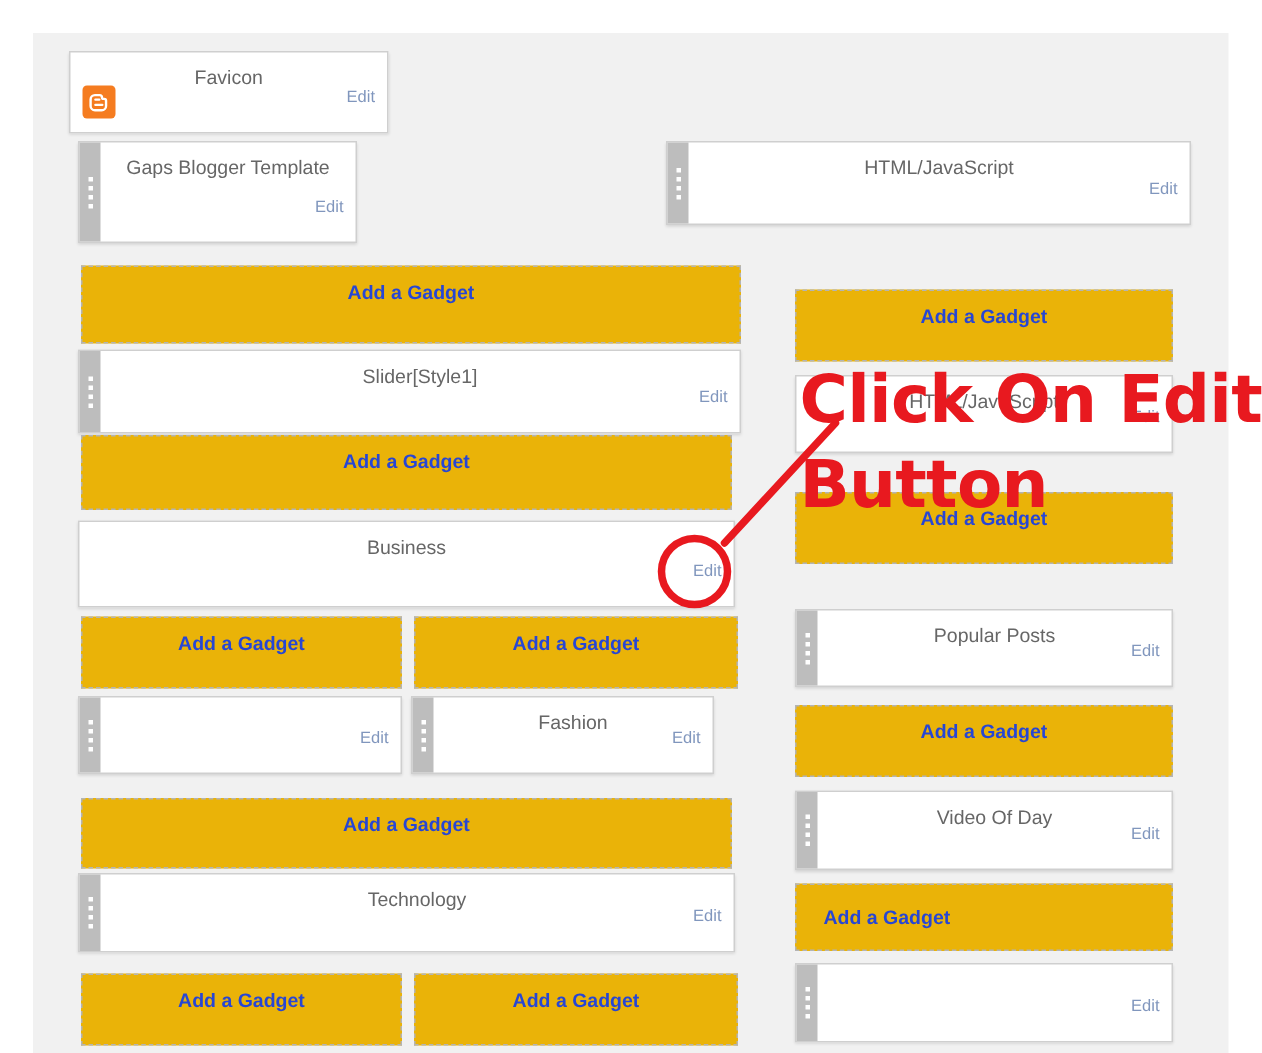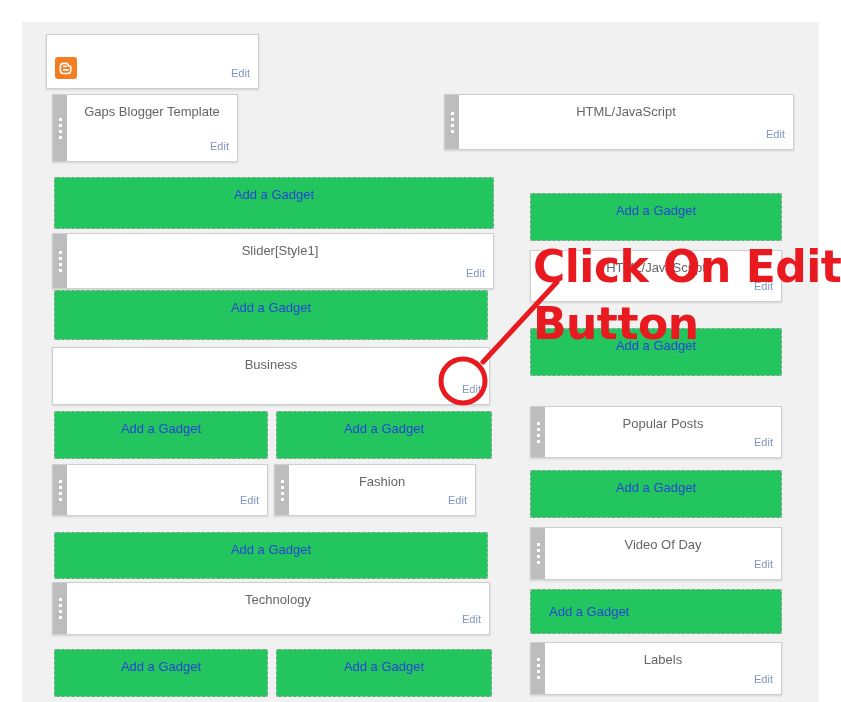--- a/index.html
+++ b/index.html
@@ -72,21 +72,21 @@
     top: 9px;
     text-align: center;
     font-size: 13px;
     color: #666666;
     white-space: nowrap;
     overflow: hidden;
   }
   .widget .edit-link {
     position: absolute;
     right: 8px;
-    bottom: 9px;
+    bottom: 17px;
     font-size: 11px;
     color: #8096bd;
     cursor: pointer;
   }
 
   
   .favicon-icon {
     position: absolute;
     left: 8px;
     top: 22px;
@@ -97,23 +97,24 @@
     display: flex;
     align-items: center;
     justify-content: center;
   }
   .favicon-icon svg { display: block; }
 
   
   .addgadget {
     position: absolute;
     box-sizing: border-box;
-    background: #22c55e;
+    background: #eab308;
     border: 1px dashed #b4b4b4;
     cursor: pointer;
+    font-weight: bold;
   }
   .addgadget span {
     position: absolute;
     left: 0;
     right: 0;
     top: 9px;
     text-align: center;
     font-size: 13px;
     color: #2746d4;
   }
@@ -147,20 +148,21 @@
   #anno-line-2 { left: 533px; top: 297px; }
 </style>
 </head>
 <body>
 
 <div id="stage">
   <div id="layout-panel">
 
     <div class="widget" style="left:24px; top:12px; width:213px; height:55px;">
       <div class="widget-body">
+        <div class="widget-title">Favicon</div>
         <div class="favicon-icon">
           <svg width="14" height="14" viewBox="0 0 14 14">
             <path d="M4.3 2.4h3.1c.9 0 1.6.7 1.6 1.6 0 .5.4.9.9.9h.6c.8 0 1.2.4 1.2 1.2v3.5c0 1.6-1.3 2.9-2.9 2.9H4.3c-1.6 0-2.9-1.3-2.9-2.9V5.3c0-1.6 1.3-2.9 2.9-2.9z" fill="none" stroke="#ffffff" stroke-width="1.6"></path>
             <path d="M4.6 5.4h2.6M4.6 8.9h4.6" stroke="#ffffff" stroke-width="1.6" stroke-linecap="round"></path>
           </svg>
         </div>
         <div class="edit-link">Edit</div>
       </div>
     </div>
 
@@ -323,21 +325,20 @@
     </div>
 
     <div class="widget" style="left:508px; top:620px; width:252px; height:53px;">
       <div class="drag-handle">
         <i></i>
           <i></i>
           <i></i>
           <i></i>
       </div>
       <div class="widget-body">
-        <div class="widget-title">Labels</div>
         <div class="edit-link">Edit</div>
       </div>
     </div>
 
   </div>
 
   <svg id="annotation" viewBox="0 0 841 702">
     <circle cx="463" cy="381" r="22" fill="none" stroke="#e8191f" stroke-width="5"></circle>
     <line x1="557" y1="282" x2="483" y2="362" stroke="#e8191f" stroke-width="5" stroke-linecap="round"></line>
   </svg>

